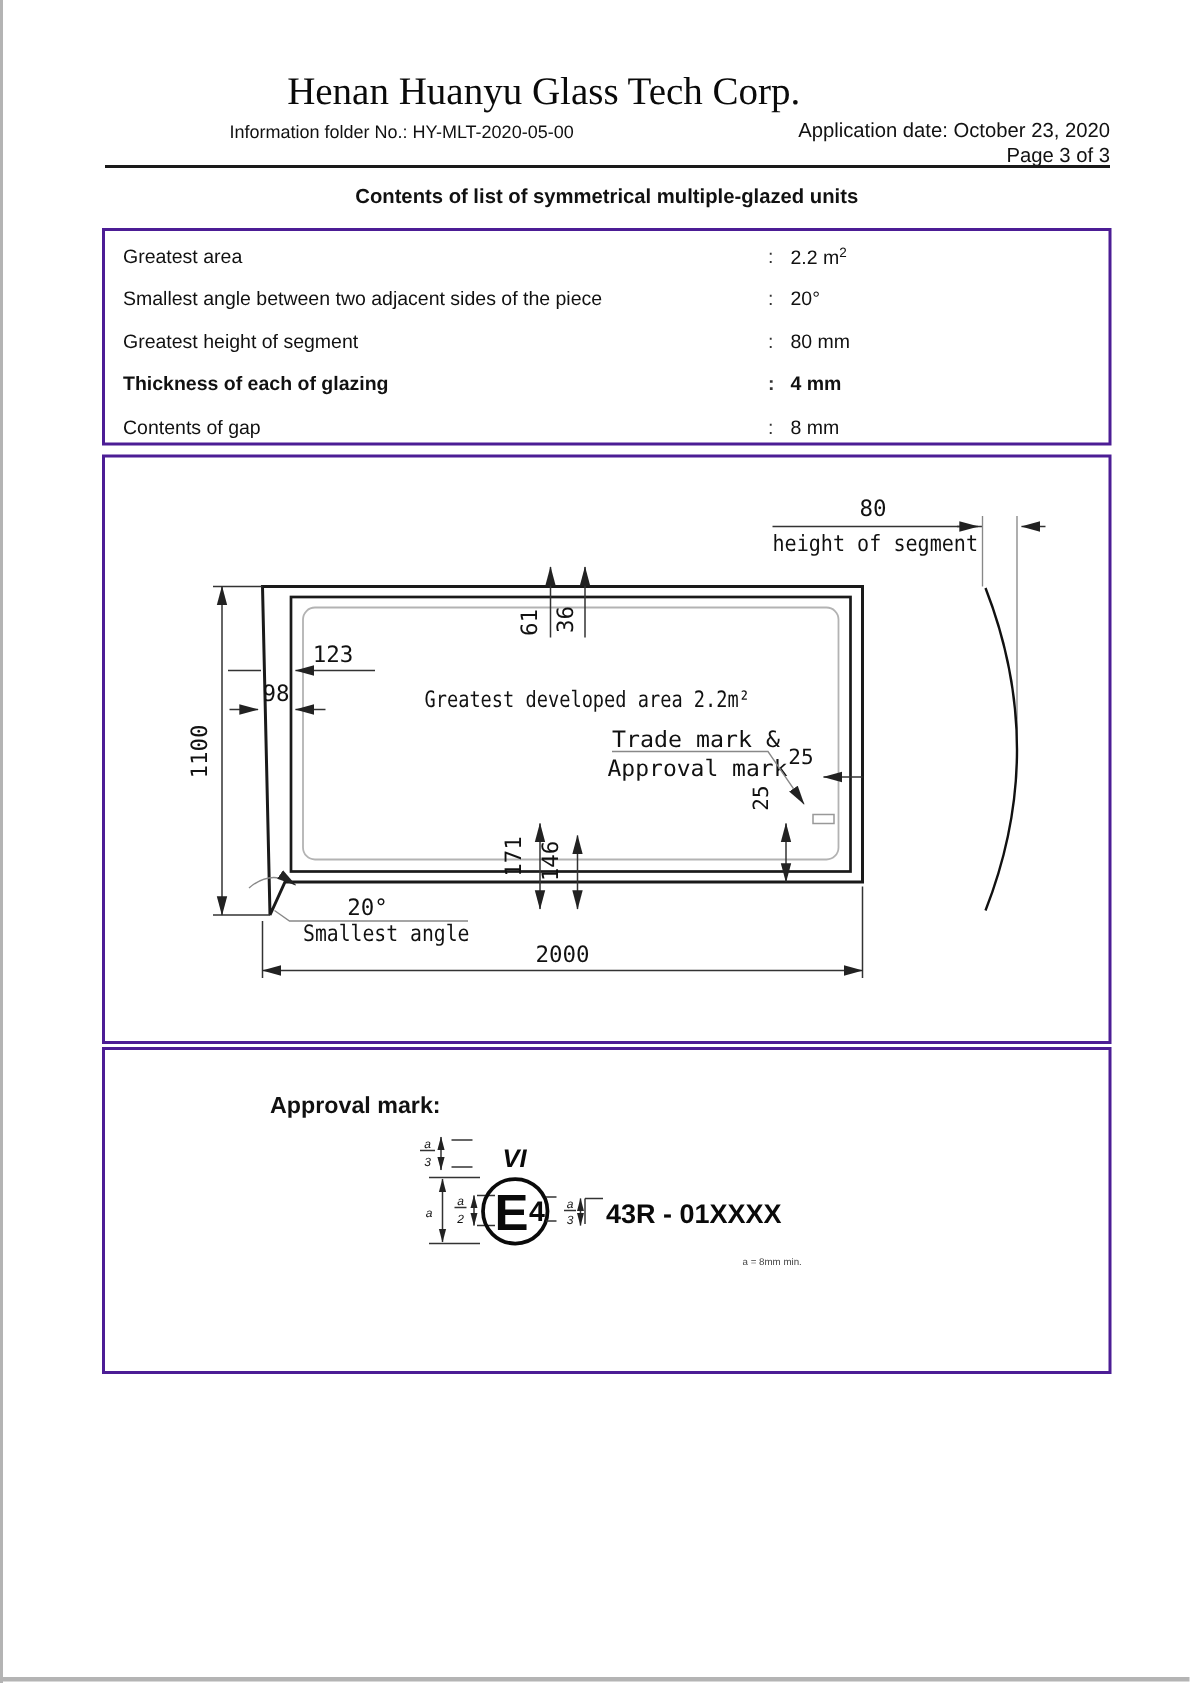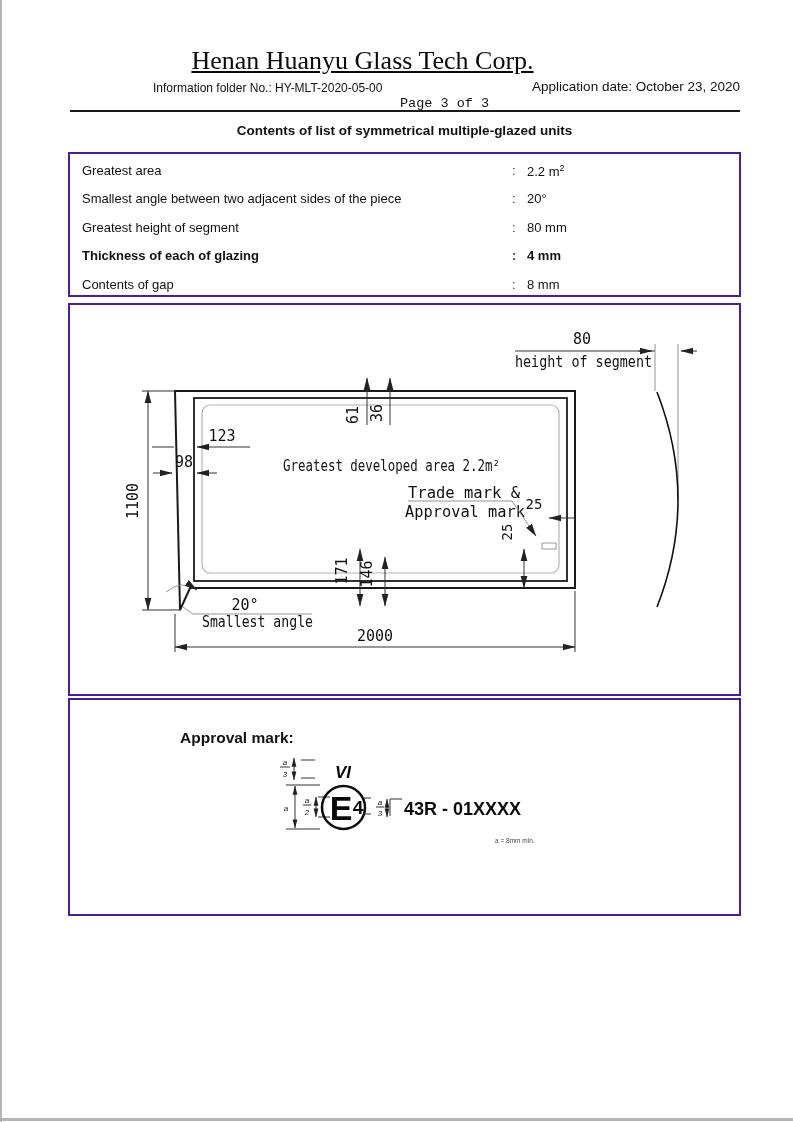--- a/index.html
+++ b/index.html
@@ -1,23 +1,23 @@
 <!DOCTYPE html>
 <html><head>
 <meta charset="utf-8">
 <style>
   html,body{margin:0;padding:0;background:#fff;}
   body{width:793px;height:1122px;position:relative;font-family:"Liberation Sans",sans-serif;color:#111;overflow:hidden;}
   .abs{position:absolute;}
   .edge-left{left:0;top:0;width:2px;height:1122px;background:#b4b4b4;}
   .edge-bottom{left:0;top:1118px;width:793px;height:3px;background:#b4b4b4;}
-  .doc-title{left:0;top:46px;width:725px;text-align:center;font-family:"Liberation Serif",serif;font-size:26px;color:#0a0a0a;text-decoration:underline;}
+  .doc-title{left:0;top:46px;width:725px;text-align:center;font-family:"Liberation Serif",serif;font-size:26px;color:#0a0a0a;}
   .info-left{left:105px;top:81px;font-size:12px;margin-left:48px;}
   .info-right{left:400px;top:79px;width:340px;text-align:right;font-size:13.5px;}
-  .page-num{left:400px;top:96px;width:340px;text-align:left;font-size:13.5px;font-family:Liberation Mono, monospace;}
+  .page-num{left:400px;top:96px;width:340px;text-align:right;font-size:13.5px;}
   .head-rule{left:70px;top:110px;width:670px;height:2px;background:#1a1a1a;}
   .section-title{left:68px;top:123px;width:673px;text-align:center;font-weight:bold;font-size:13.5px;}
   .box{border:2px solid #4c1d95;background:#fff;}
   .spec-box{left:68px;top:152px;width:669px;height:141px;}
   .spec-row{position:absolute;left:0;width:100%;height:18px;font-size:13px;}
   .spec-label{position:absolute;left:12px;top:0;}
   .spec-colon{position:absolute;left:442px;top:0;color:#333;}
   .spec-value{position:absolute;left:457px;top:0;}
   .spec-value sup{font-size:9px;}
   .draw-box{left:68px;top:303px;width:669px;height:389px;}

